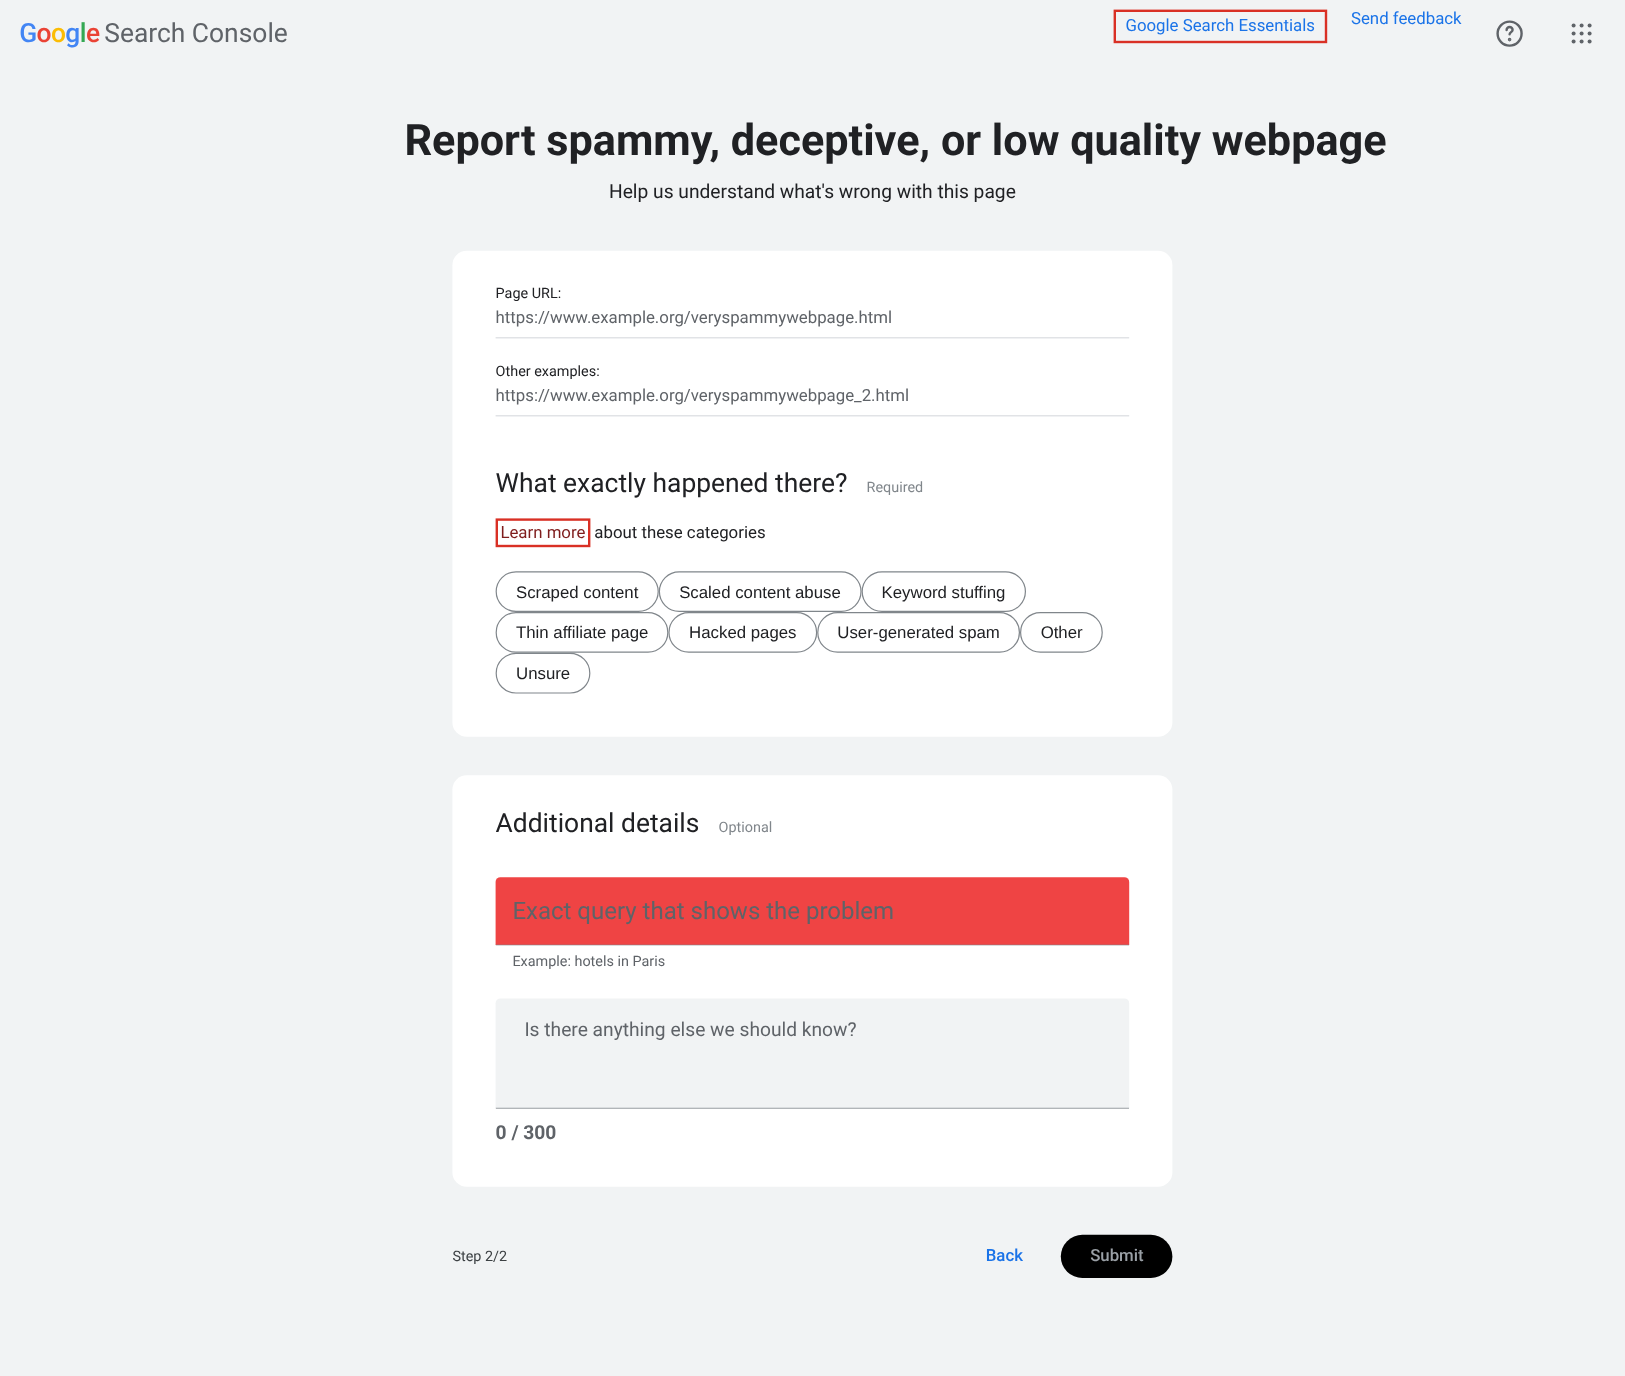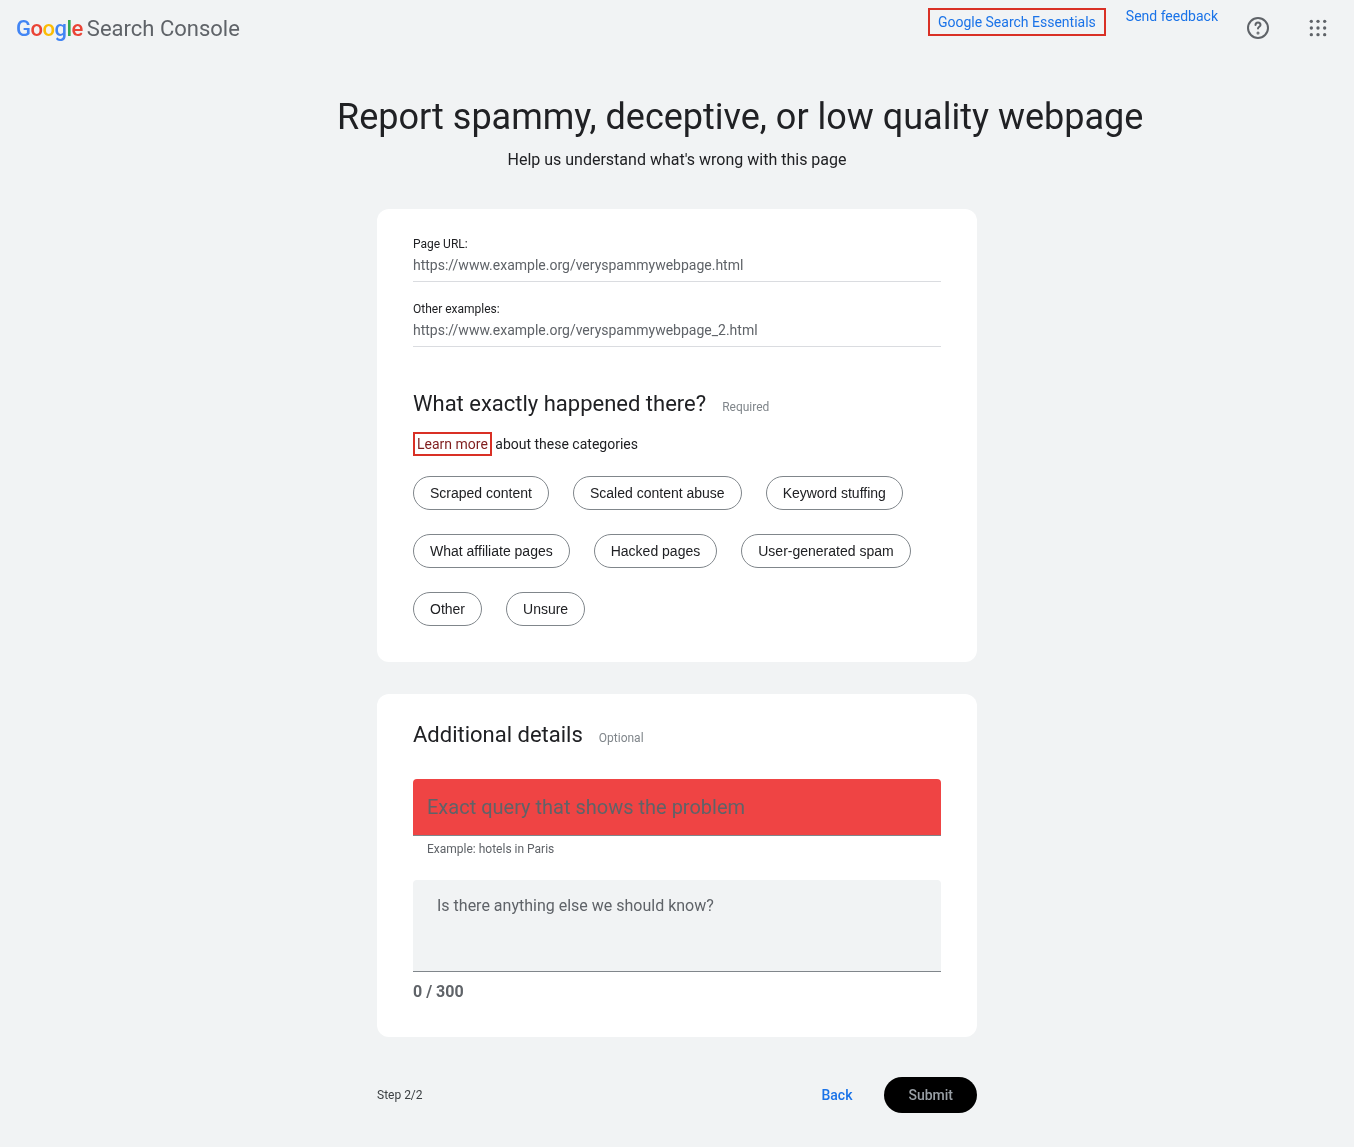--- a/index.html
+++ b/index.html
@@ -65,21 +65,21 @@
       cursor: pointer;
       color: #5f6368;
     }
     .main-content {
       max-width: 720px;
       margin: 0 auto;
       padding: 40px 20px;
     }
     .page-title {
       font-size: 36px;
-      font-weight: 400;
+      font-weight: 700;
       text-align: center;
       color: #202124;
       margin-bottom: 12px;
       white-space: nowrap;
     }
     .page-subtitle {
       font-size: 16px;
       text-align: center;
       color: #202124;
       margin-bottom: 40px;
@@ -128,21 +128,21 @@
     .learn-more-link {
       color: #7f1d1d;
       border: 2px solid #d93025;
       padding: 2px 2px;
       text-decoration: none;
       cursor: pointer;
     }
     .chips-container {
       display: flex;
       flex-wrap: wrap;
-      gap: 24px;
+      gap: 0;
     }
     .chip {
       border: 1px solid #80868b;
       border-radius: 20px;
       padding: 8px 16px;
       font-size: 14px;
       color: #202124;
       background: #fff;
       cursor: pointer;
       white-space: nowrap;
@@ -290,21 +290,21 @@
       <span class="badge">Required</span>
     </div>
     <div class="learn-more-row">
       <a class="learn-more-link">Learn more</a><span> about these categories</span>
     </div>
 
     <div class="chips-container">
       <button class="chip">Scraped content</button>
       <button class="chip">Scaled content abuse</button>
       <button class="chip">Keyword stuffing</button>
-      <button class="chip">What affiliate pages</button>
+      <button class="chip">Thin affiliate page</button>
       <button class="chip">Hacked pages</button>
       <button class="chip">User-generated spam</button>
       <button class="chip">Other</button>
       <button class="chip">Unsure</button>
     </div>
   </div>
 
   <div class="card">
     <div>
       <span class="section-title">Additional details</span>

